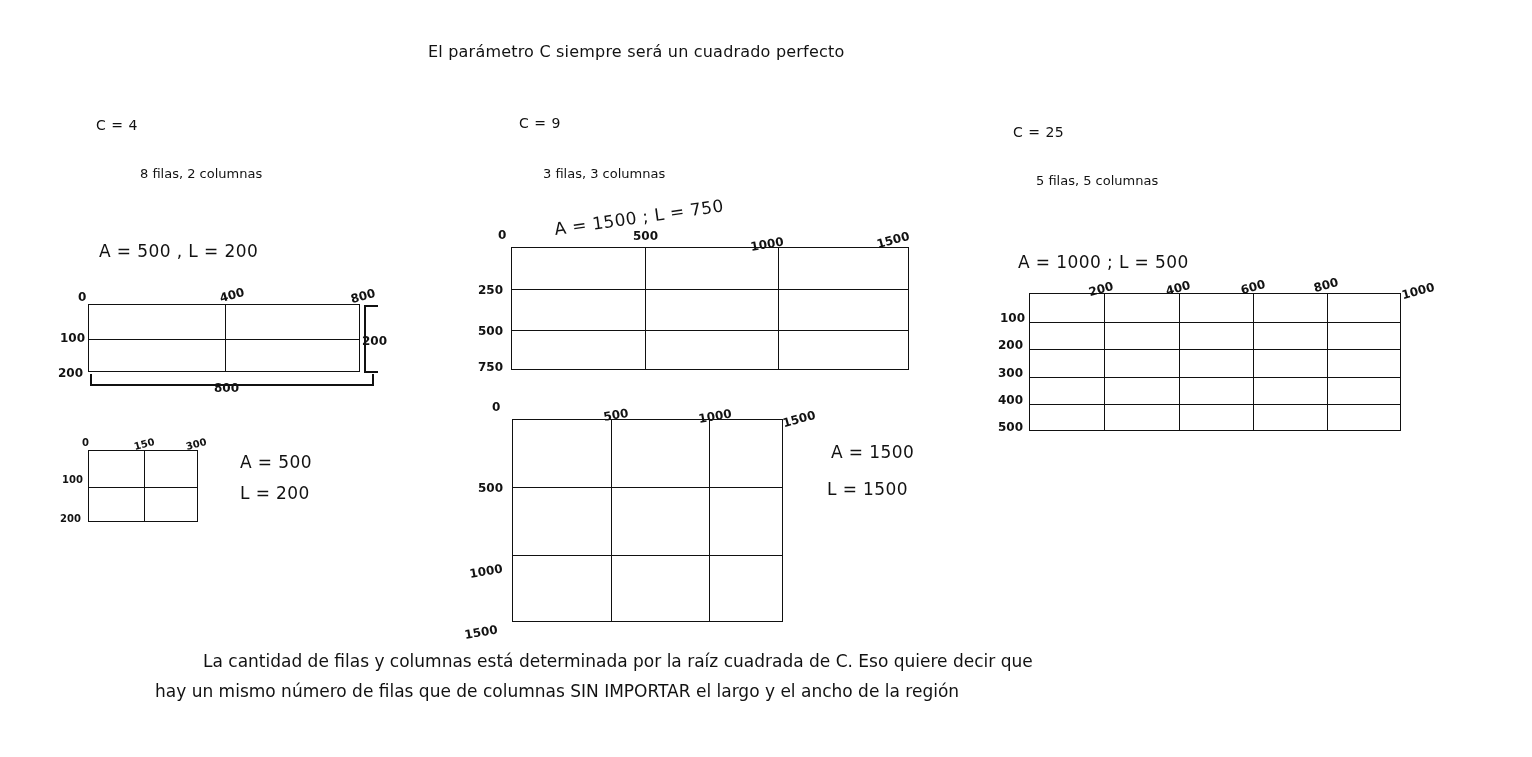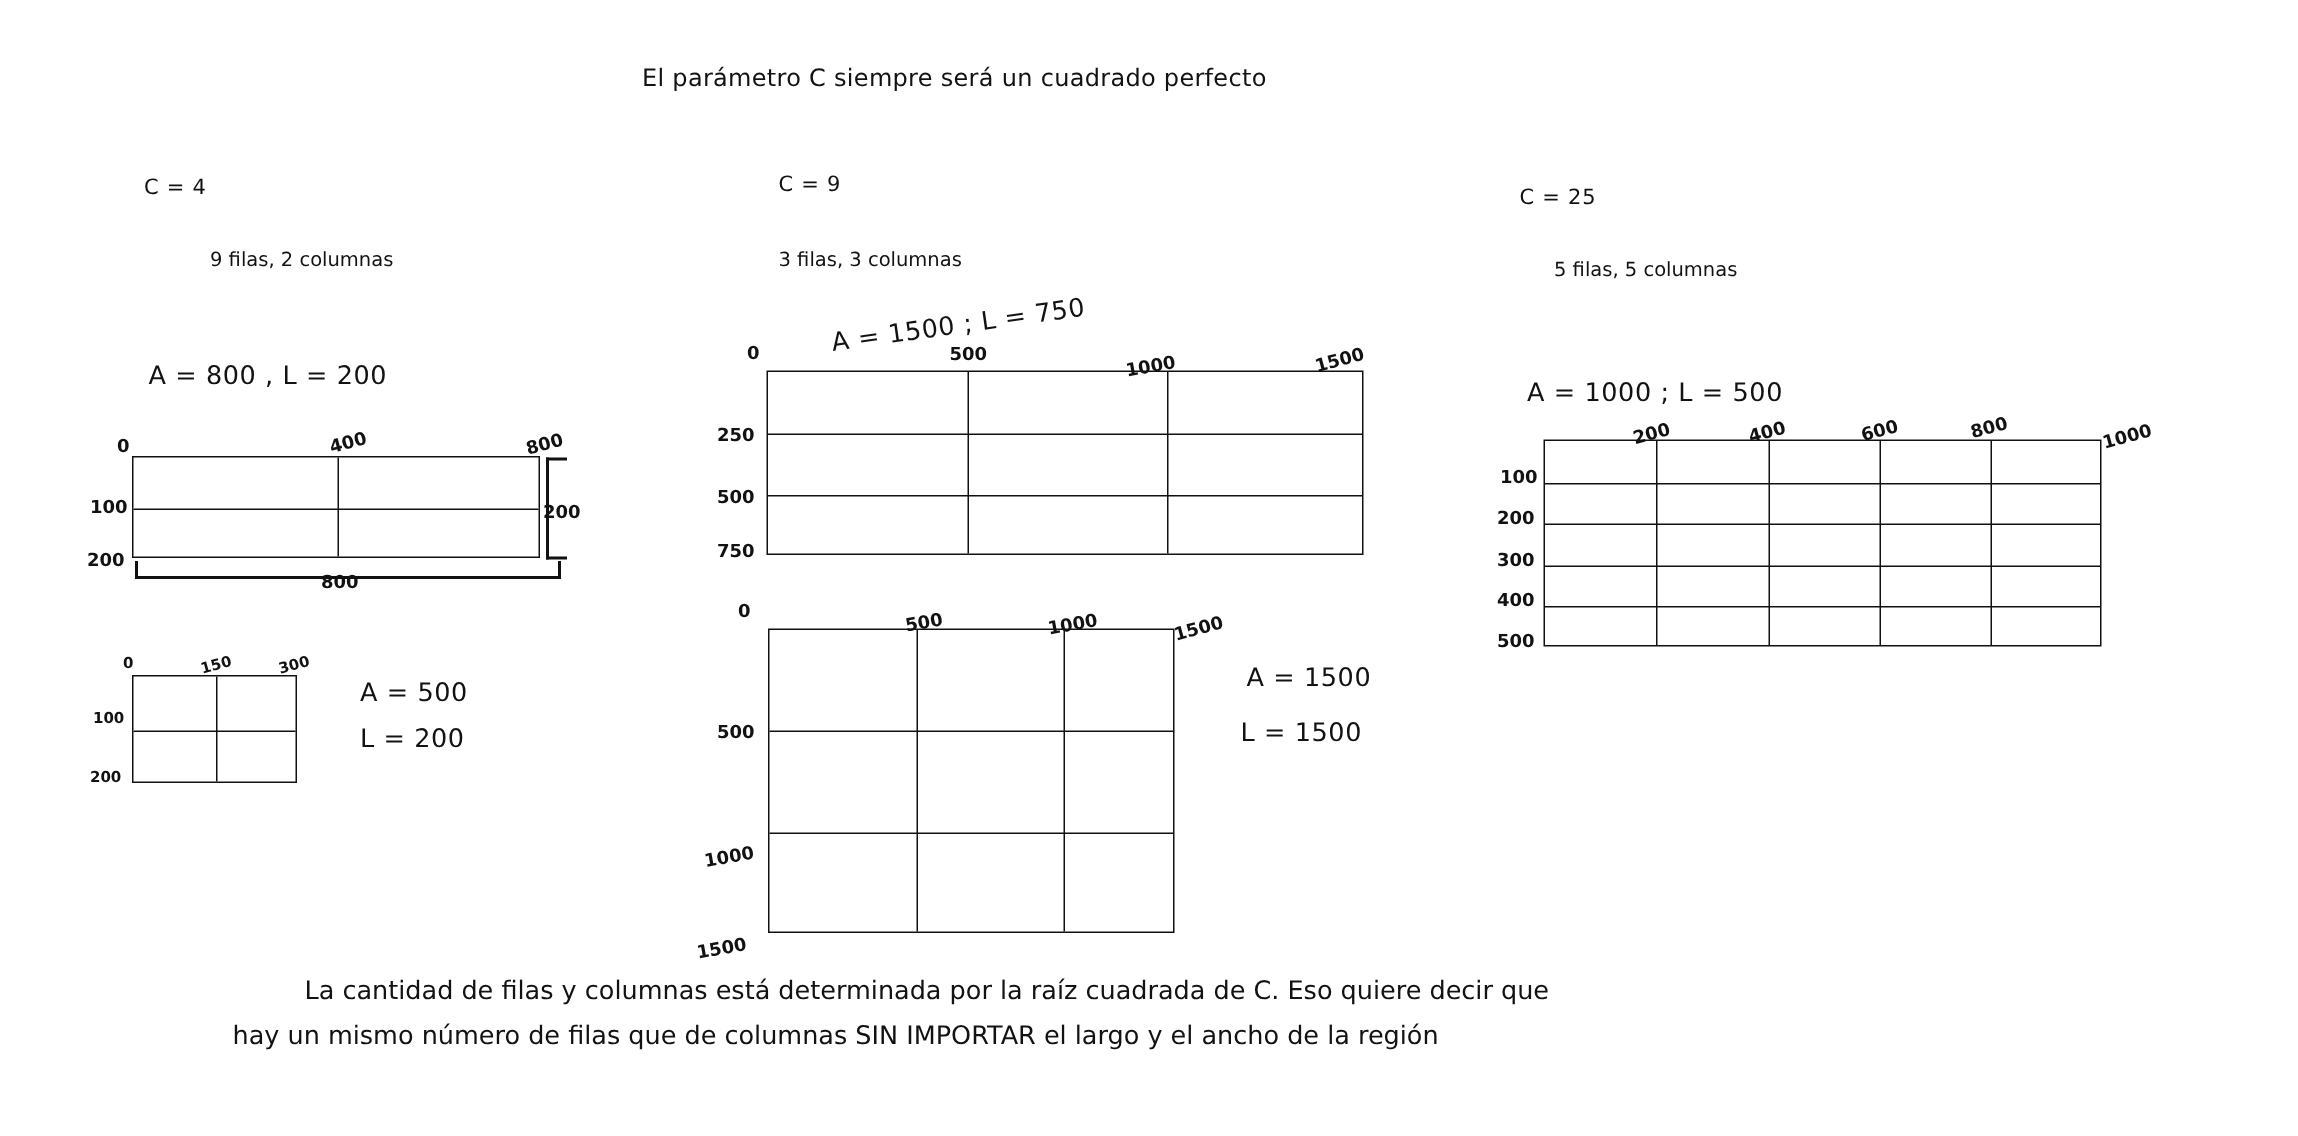--- a/index.html
+++ b/index.html
@@ -90,22 +90,22 @@
   }
 </style>
 </head>
 <body>
 
 <div id="canvas">
 
   <div class="abs txt title-top" style="left:428px; top:42px;">El parámetro C siempre será un cuadrado perfecto</div>
 
   <div class="abs txt c-label" style="left:96px; top:117px;">C = 4</div>
-  <div class="abs txt sub-label" style="left:140px; top:166px;">9 filas, 2 columnas</div>
-  <div class="abs txt al-label" style="left:99px; top:241px;">A = 800 ,  L = 200</div>
+  <div class="abs txt sub-label" style="left:140px; top:166px;">8 filas, 2 columnas</div>
+  <div class="abs txt al-label" style="left:99px; top:241px;">A = 500 ,  L = 200</div>
 
   <div class="grid" style="left:88px; top:304px; width:272px; height:68px;">
     <div class="gline-v" style="left:136px;"></div>
     <div class="gline-h" style="top:34px;"></div>
   </div>
 
   <div class="abs txt tick" style="left:78px; top:290px;">0</div>
   <div class="abs txt tick rot-15" style="left:222px; top:291px;">400</div>
   <div class="abs txt tick rot-15" style="left:353px; top:292px;">800</div>
 
@@ -124,21 +124,21 @@
   </div>
   <div class="abs txt tick-sm" style="left:82px; top:437px;">0</div>
   <div class="abs txt tick-sm rot-15" style="left:136px; top:441px;">150</div>
   <div class="abs txt tick-sm rot-15" style="left:188px; top:441px;">300</div>
   <div class="abs txt tick-sm" style="left:62px; top:474px;">100</div>
   <div class="abs txt tick-sm" style="left:60px; top:513px;">200</div>
   <div class="abs txt al-label" style="left:240px; top:452px;">A = 500</div>
   <div class="abs txt al-label" style="left:240px; top:483px;">L = 200</div>
 
   <div class="abs txt c-label" style="left:519px; top:115px;">C = 9</div>
-  <div class="abs txt sub-label" style="left:519px; top:166px;">3 filas, 3 columnas</div>
+  <div class="abs txt sub-label" style="left:543px; top:166px;">3 filas, 3 columnas</div>
   <div class="abs txt al-label rot-8" style="left:556px; top:219px;">A = 1500 ;  L = 750</div>
 
   <div class="grid" style="left:511px; top:247px; width:398px; height:123px;">
     <div class="gline-v" style="left:133px;"></div>
     <div class="gline-v" style="left:266px;"></div>
     <div class="gline-h" style="top:41px;"></div>
     <div class="gline-h" style="top:82px;"></div>
   </div>
   <div class="abs txt tick" style="left:498px; top:228px;">0</div>
   <div class="abs txt tick" style="left:633px; top:229px;">500</div>

